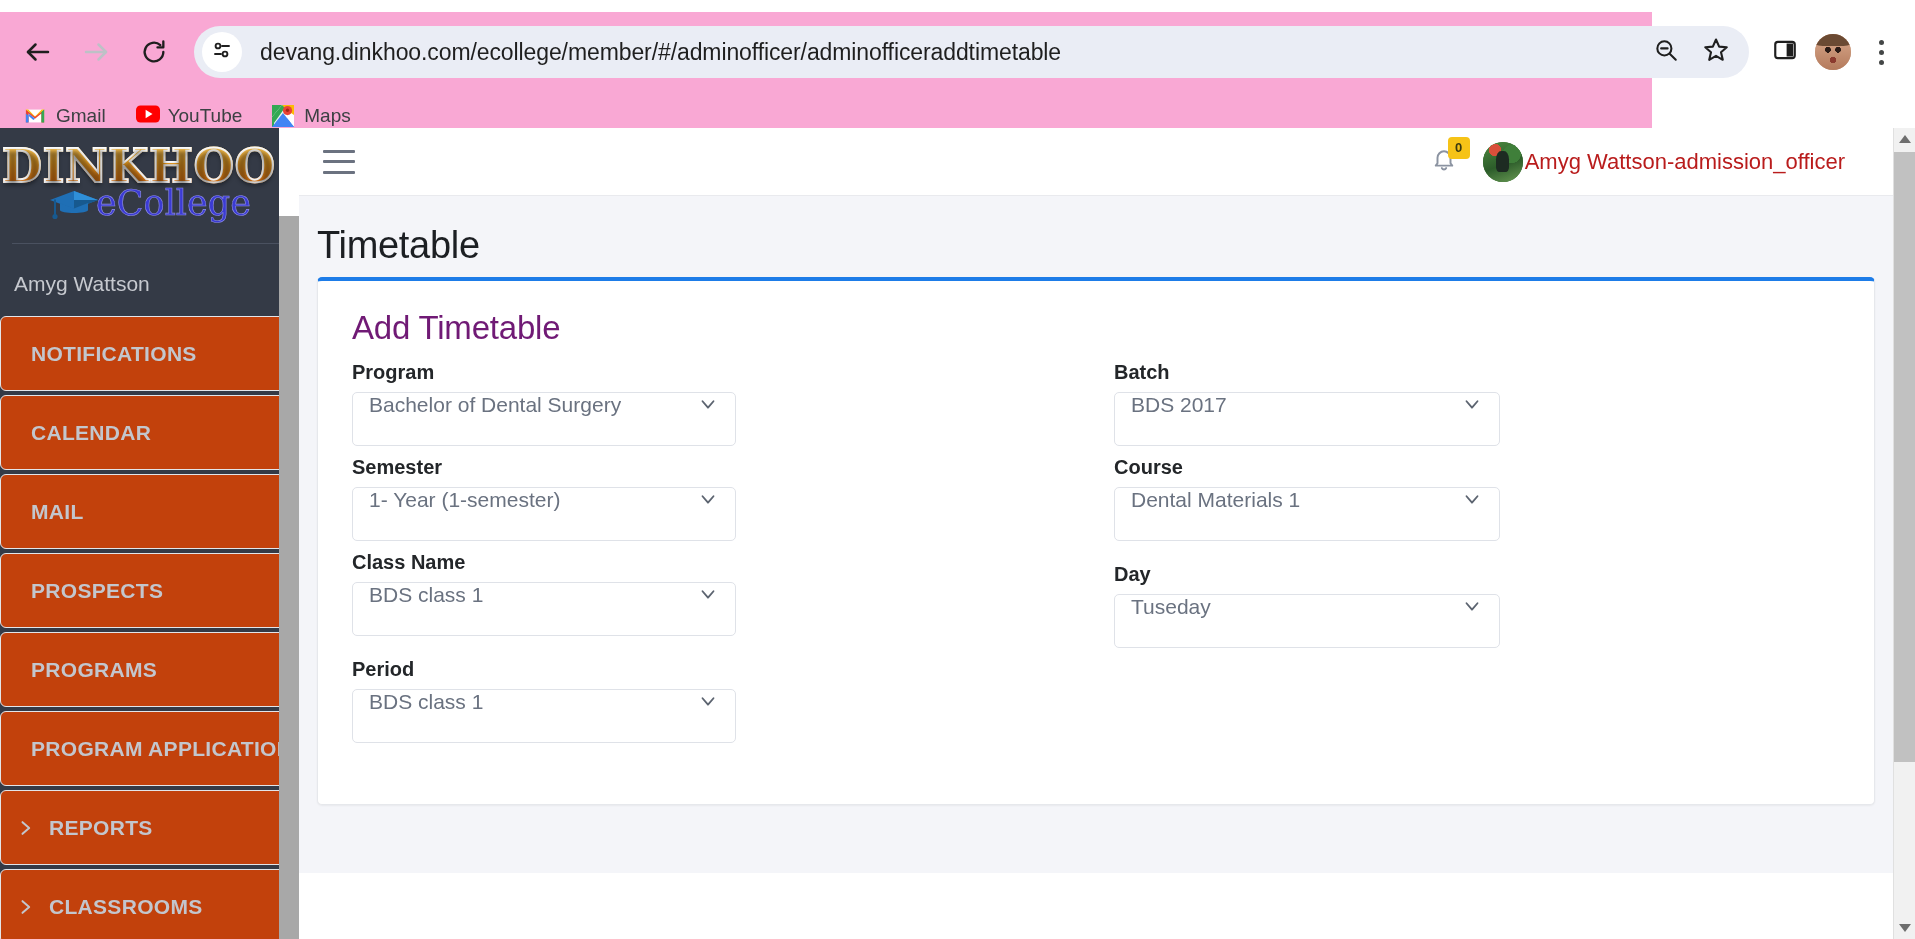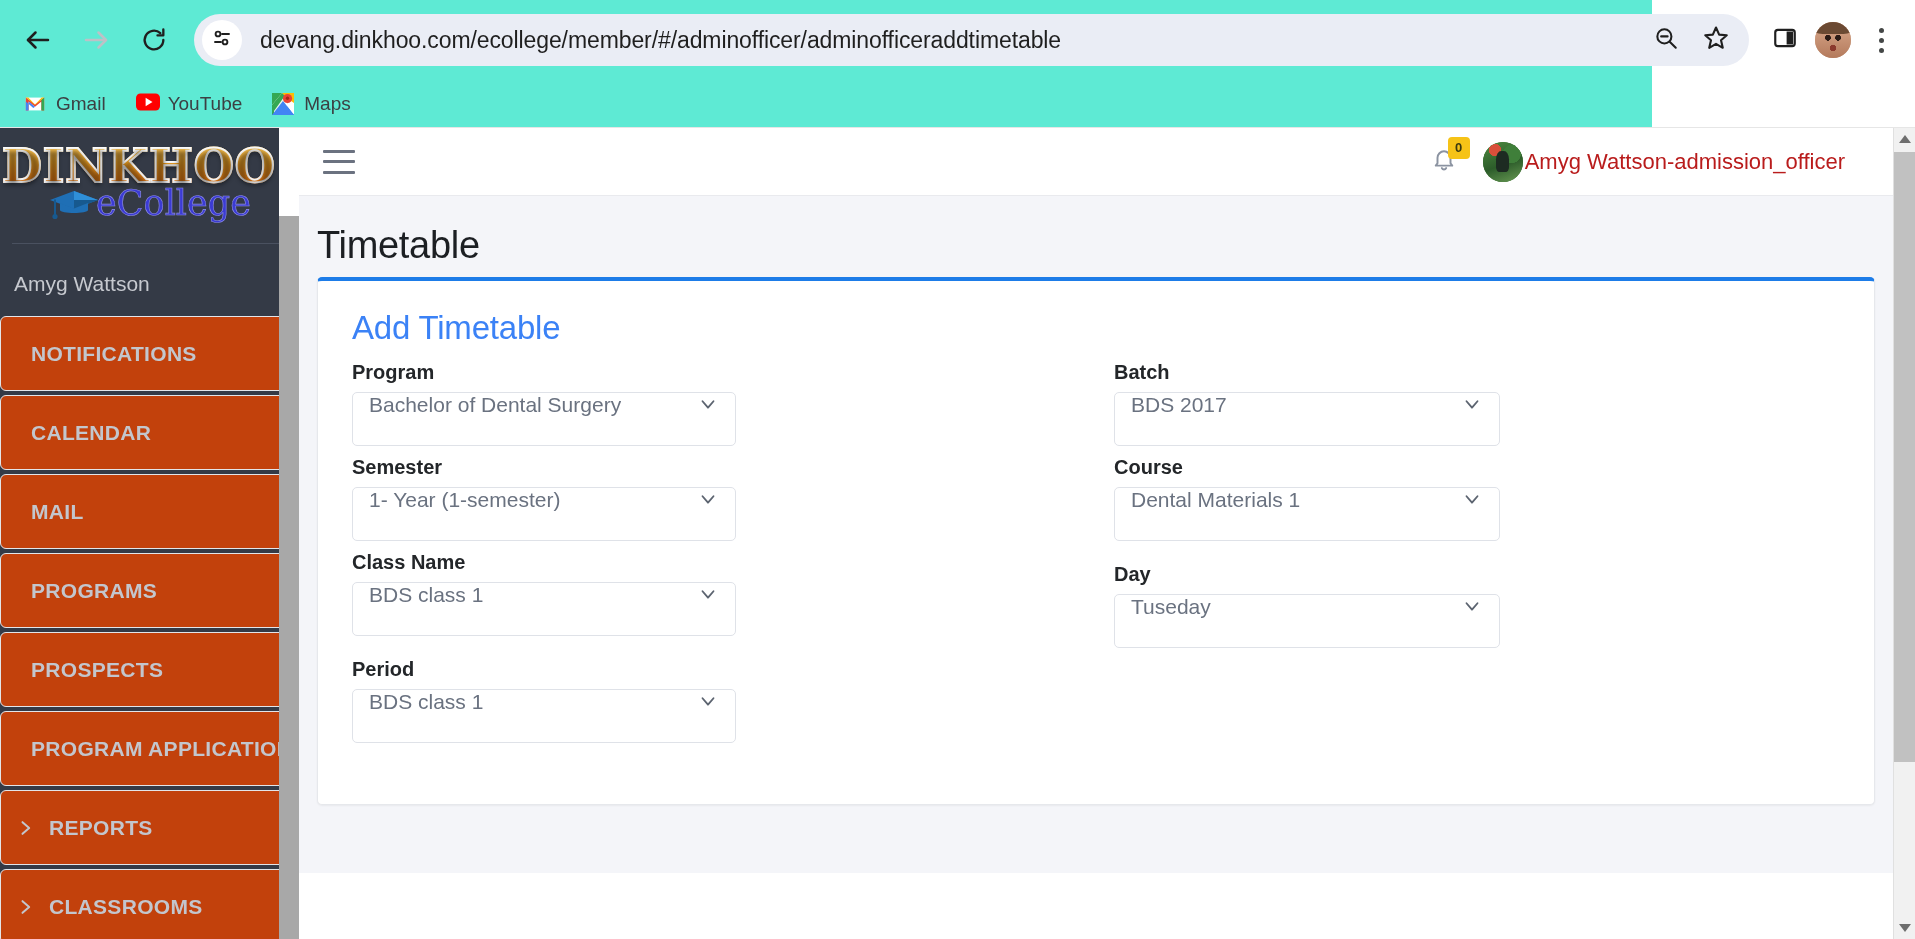--- a/index.html
+++ b/index.html
@@ -5,23 +5,23 @@
   * { box-sizing: border-box; margin: 0; padding: 0; }
   html, body {
     width: 1915px; height: 939px;
     font-family: "Liberation Sans", sans-serif;
     background: #ffffff;
     overflow: hidden;
   }
 
   
   .browser-chrome {
-    position: absolute; top: 0; left: 0;
+    position: absolute; top: 12px; left: 0;
     width: 1652px; height: 128px;
-    background: #5eead4;
+    background: #f9a8d4;
   }
   .toolbar {
     position: absolute; top: 0; left: 0;
     width: 1915px; height: 80px;
     display: flex; align-items: center;
   }
   .nav-btn {
     width: 52px; height: 52px;
     display: flex; align-items: center; justify-content: center;
     border-radius: 50%;
@@ -295,21 +295,21 @@
     background: #ffffff;
     border: 1px solid #e6e8ec;
     border-top: 4px solid #1d7ce8;
     border-radius: 5px;
     box-shadow: 0 1px 2px rgba(0,0,0,.05);
     padding: 28px 34px 48px 34px;
     height: 528px;
   }
   .card-title {
     font-size: 33px;
-    color: #3b82f6;
+    color: #701a75;
     font-weight: normal;
     margin-bottom: 14px;
     letter-spacing: -0.2px;
   }
   .form-grid {
     display: grid;
     grid-template-columns: 762px 1fr;
     column-gap: 0px;
   }
   .field { margin-bottom: 10px; position: relative; }
@@ -538,25 +538,25 @@
 
       <div class="sb-item">
         <span class="sb-label">CALENDAR</span>
       </div>
 
       <div class="sb-item">
         <span class="sb-label">MAIL</span>
       </div>
 
       <div class="sb-item">
+        <span class="sb-label">PROSPECTS</span>
+      </div>
+
+      <div class="sb-item">
         <span class="sb-label">PROGRAMS</span>
-      </div>
-
-      <div class="sb-item">
-        <span class="sb-label">PROSPECTS</span>
       </div>
 
       <div class="sb-item">
         <span class="sb-label">PROGRAM APPLICATIONS</span>
       </div>
 
       <div class="sb-item" style="padding-left:14px;">
         <span class="chev">
           <svg width="20" height="20" viewBox="0 0 24 24" fill="none" stroke="currentColor" stroke-width="2.4" stroke-linecap="round" stroke-linejoin="round">
               <polyline points="9,5 17,12 9,19"></polyline>

